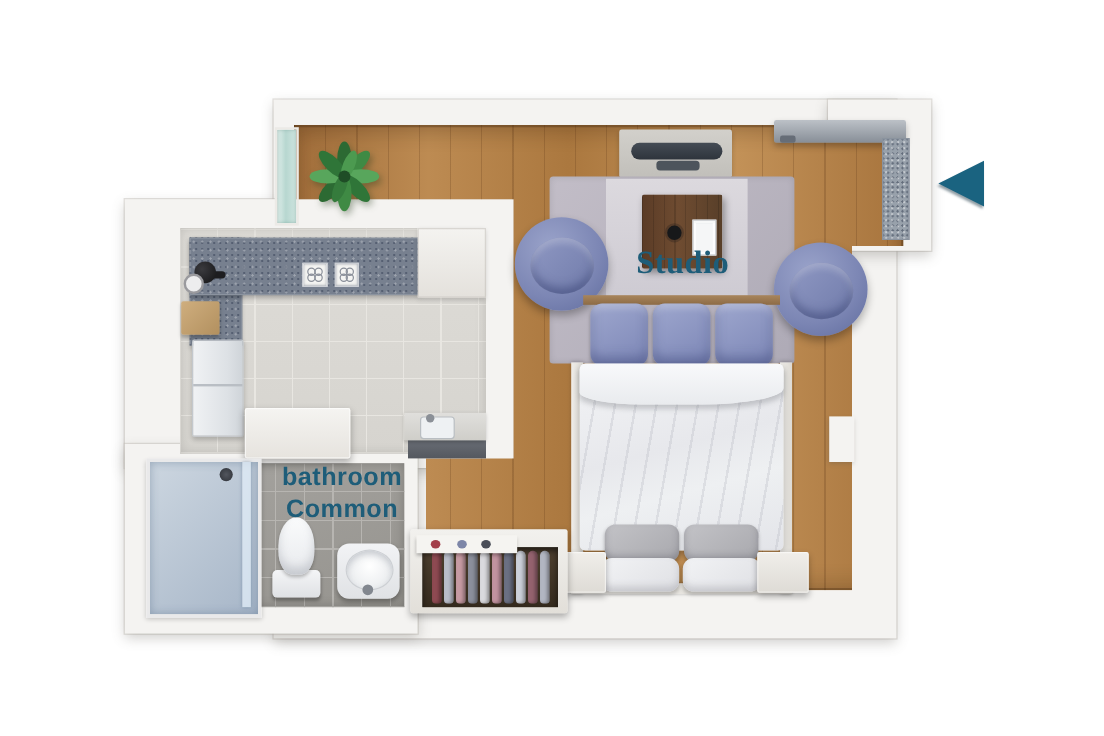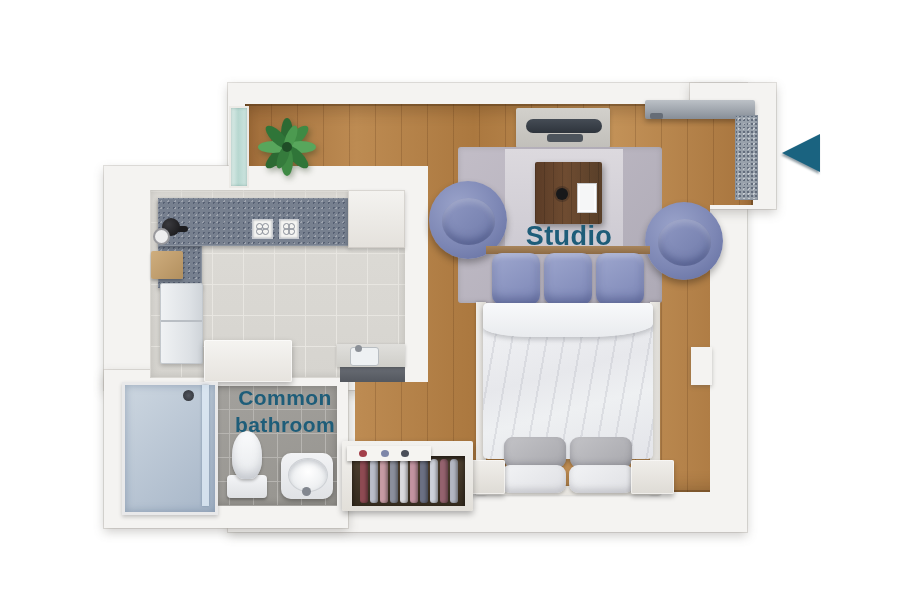--- a/index.html
+++ b/index.html
@@ -141,21 +141,21 @@
     border-radius:50% 50% 40% 40%;box-shadow:inset 0 -6px 8px rgba(150,155,165,.4), 0 2px 3px rgba(0,0,0,.25);}
   .basin-base{left:281px;top:453px;width:52px;height:46px;background:linear-gradient(180deg,#f2f3f5,#e0e2e5);
     border-radius:10px;box-shadow:0 2px 4px rgba(0,0,0,.3);}
   .basin-bowl{left:7px;top:5px;width:38px;height:32px;background:radial-gradient(circle at 50% 40%,#ffffff,#e3e6e9);
     border:1px solid #cdd0d4;border-radius:50%;box-shadow:inset 0 3px 5px rgba(130,135,145,.35);}
   .basin-faucet{left:21px;top:34px;width:9px;height:9px;background:#82878f;border-radius:50%;}
 
   
   .room-label{position:absolute;transform:translate(-50%,-50%);color:var(--label-text,#1e5d79);
     font-weight:700;letter-spacing:.4px;white-space:nowrap;}
-  .lbl-studio{left:569px;top:236px;font-size:27px;}
+  .lbl-studio{left:569px;top:219px;font-size:27px;font-family:Liberation Serif, serif;}
   .lbl-kitchen{left:289px;top:294px;font-size:24px;}
   .lbl-bath{left:285px;top:411px;font-size:21px;text-align:center;line-height:27px;}
   .lbl-bath span{display:block;}
   .entrance-arrow{left:782px;top:134px;width:0;height:0;
     border-right:38px solid var(--arrow,#1a6380);border-top:19px solid transparent;border-bottom:19px solid transparent;
     filter:drop-shadow(-1px 2px 1px rgba(10,40,55,.45));}
 </style>
 </head>
 <body>
 
@@ -282,18 +282,18 @@
   </div>
   <div class="abs toilet-tank"></div>
   <div class="abs toilet-bowl"></div>
   <div class="abs basin-base">
     <div class="abs basin-bowl"></div>
     <div class="abs basin-faucet"></div>
   </div>
 
   <div class="room-label lbl-studio">Studio</div>
   <div class="room-label lbl-bath">
+    <span>bathroom</span>
     <span>Common</span>
-    <span>bathroom</span>
   </div>
 
   <div class="abs entrance-arrow"></div>
 </div>
 
 </body></html>

